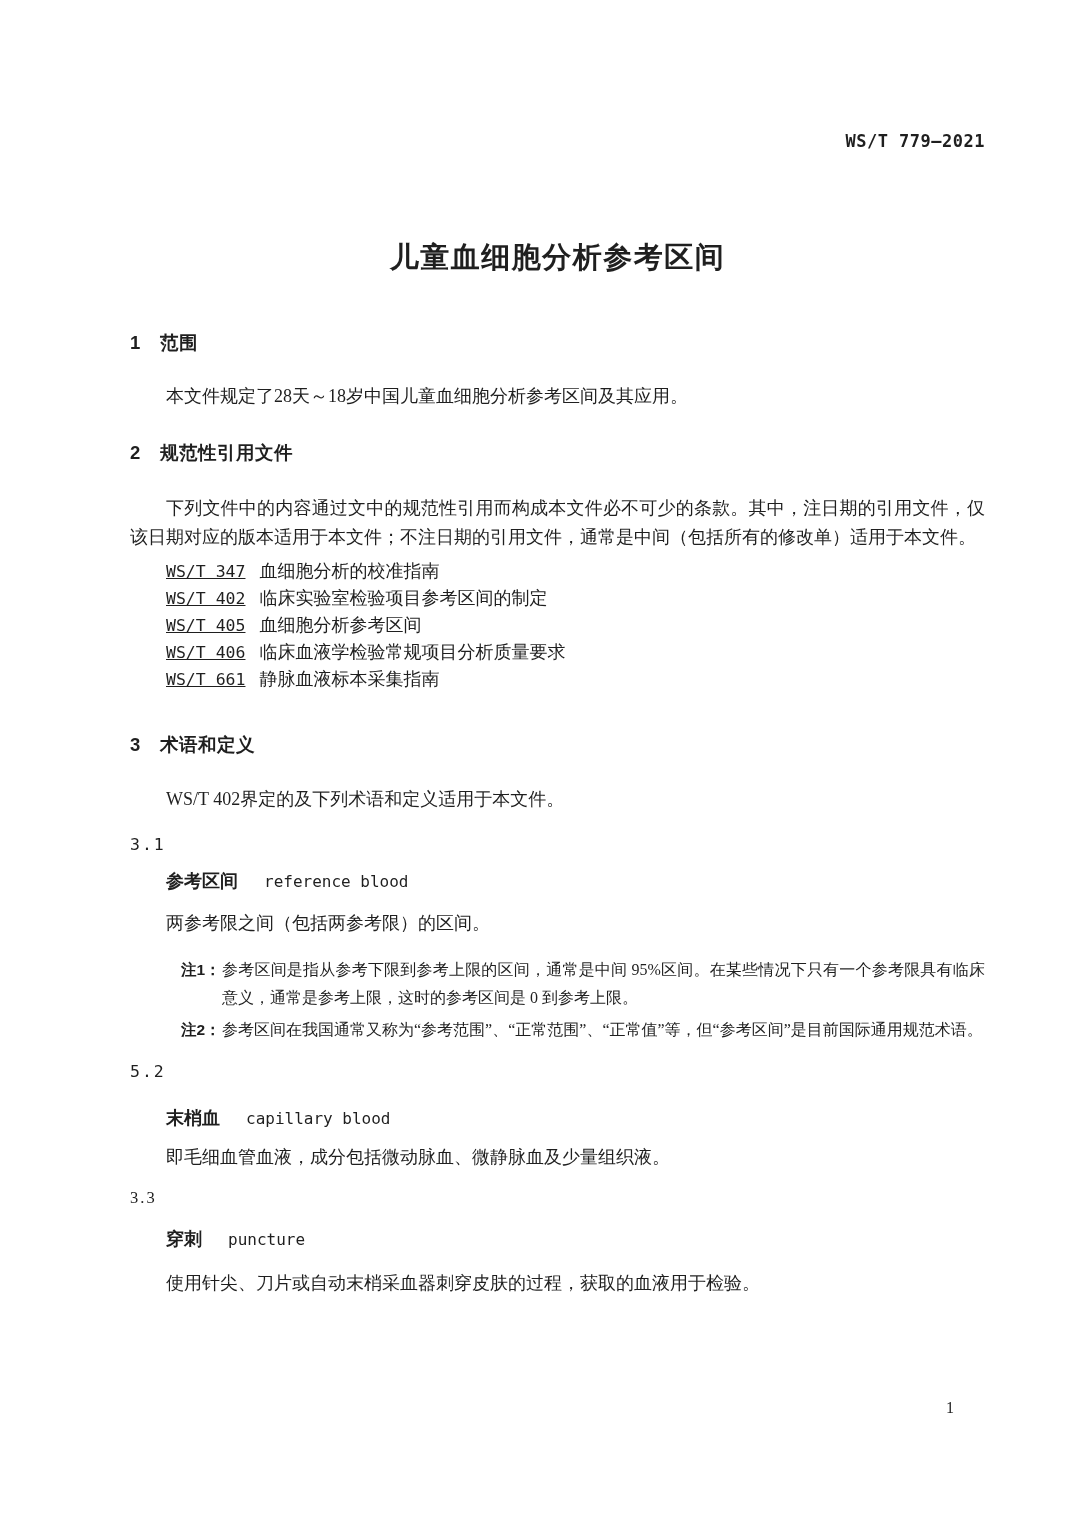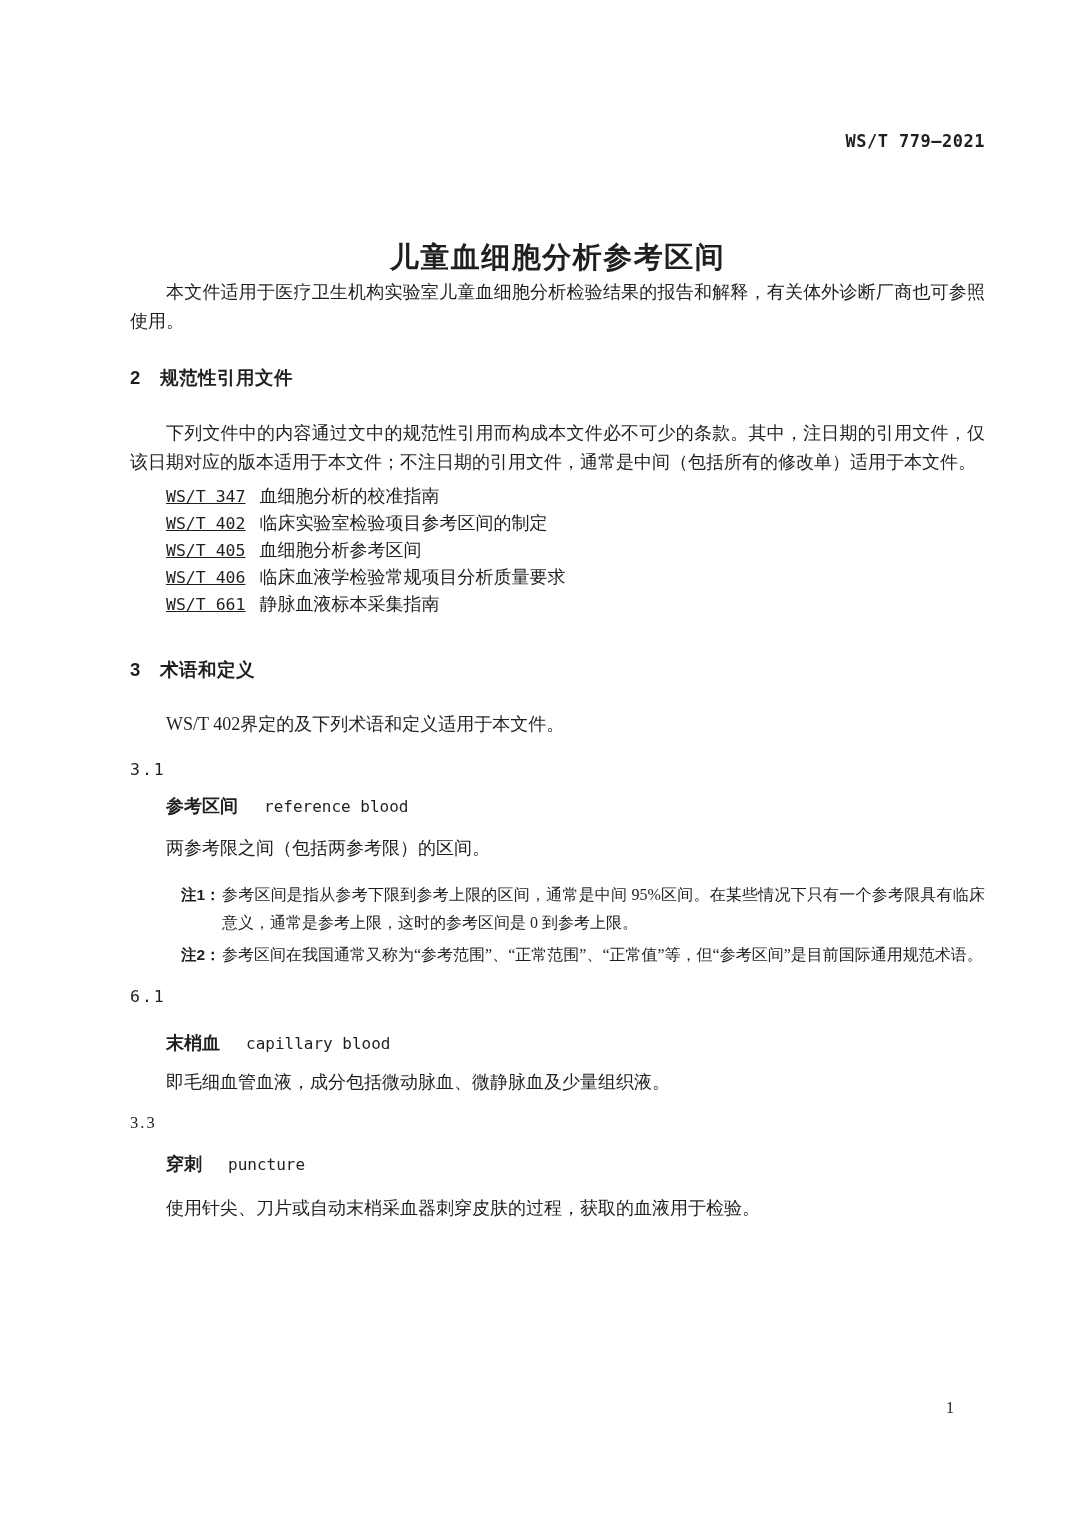--- a/index.html
+++ b/index.html
@@ -155,21 +155,24 @@
 
 <div class="page">
   <div class="content">
 
     <div class="doc-header">
       <span class="doc-code">WS/T 779—2021</span>
     </div>
 
     <div class="doc-title">儿童血细胞分析参考区间</div>
 
-    <p class="body-p p-scope2">本文件适用于医疗卫生机构实验室儿童血细胞分析检验结果的报告和解释，有关体外诊断厂商也可参照使用。</p>
+    <div class="sec-heading h1">
+      <span class="sec-num">1</span><span class="sec-title">范围</span>
+    </div>
+    <p class="body-p p-scope1">本文件规定了28天～18岁中国儿童血细胞分析参考区间及其应用。</p>
 
     <div class="sec-heading h2">
       <span class="sec-num">2</span><span class="sec-title">规范性引用文件</span>
     </div>
     <p class="body-p p-norm">下列文件中的内容通过文中的规范性引用而构成本文件必不可少的条款。其中，注日期的引用文件，仅该日期对应的版本适用于本文件；不注日期的引用文件，通常是中间（包括所有的修改单）适用于本文件。</p>
 
     <div class="ref-list">
       <div class="ref-line">
         <span class="ref-code">WS/T 347</span><span class="ref-title">血细胞分析的校准指南</span>
       </div>
@@ -199,21 +202,21 @@
     <p class="term-def d1">两参考限之间（包括两参考限）的区间。</p>
     <div class="note n1">
       <span class="note-label">注1：</span>
       <span class="note-text">参考区间是指从参考下限到参考上限的区间，通常是中间 95%区间。在某些情况下只有一个参考限具有临床意义，通常是参考上限，这时的参考区间是 0 到参考上限。</span>
     </div>
     <div class="note n2">
       <span class="note-label">注2：</span>
       <span class="note-text">参考区间在我国通常又称为“参考范围”、“正常范围”、“正常值”等，但“参考区间”是目前国际通用规范术语。</span>
     </div>
 
-    <div class="clause-num c32">6.1</div>
+    <div class="clause-num c32">5.2</div>
     <div class="term-line t2">
       <span class="term-zh">末梢血</span><span class="term-en">capillary blood</span>
     </div>
     <p class="term-def d2">即毛细血管血液，成分包括微动脉血、微静脉血及少量组织液。</p>
 
     <div class="clause-num c33">3.3</div>
     <div class="term-line t3">
       <span class="term-zh">穿刺</span><span class="term-en">puncture</span>
     </div>
     <p class="term-def d3">使用针尖、刀片或自动末梢采血器刺穿皮肤的过程，获取的血液用于检验。</p>

